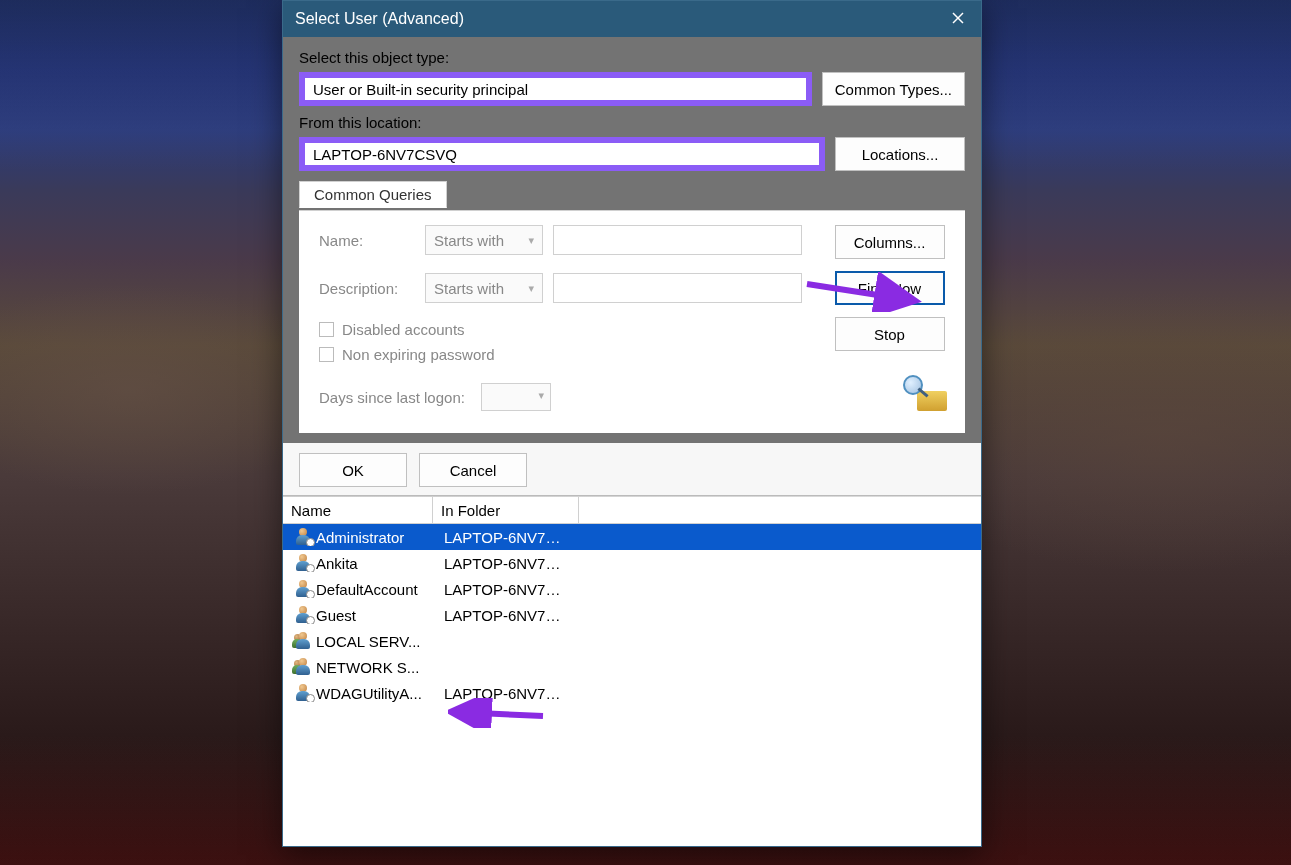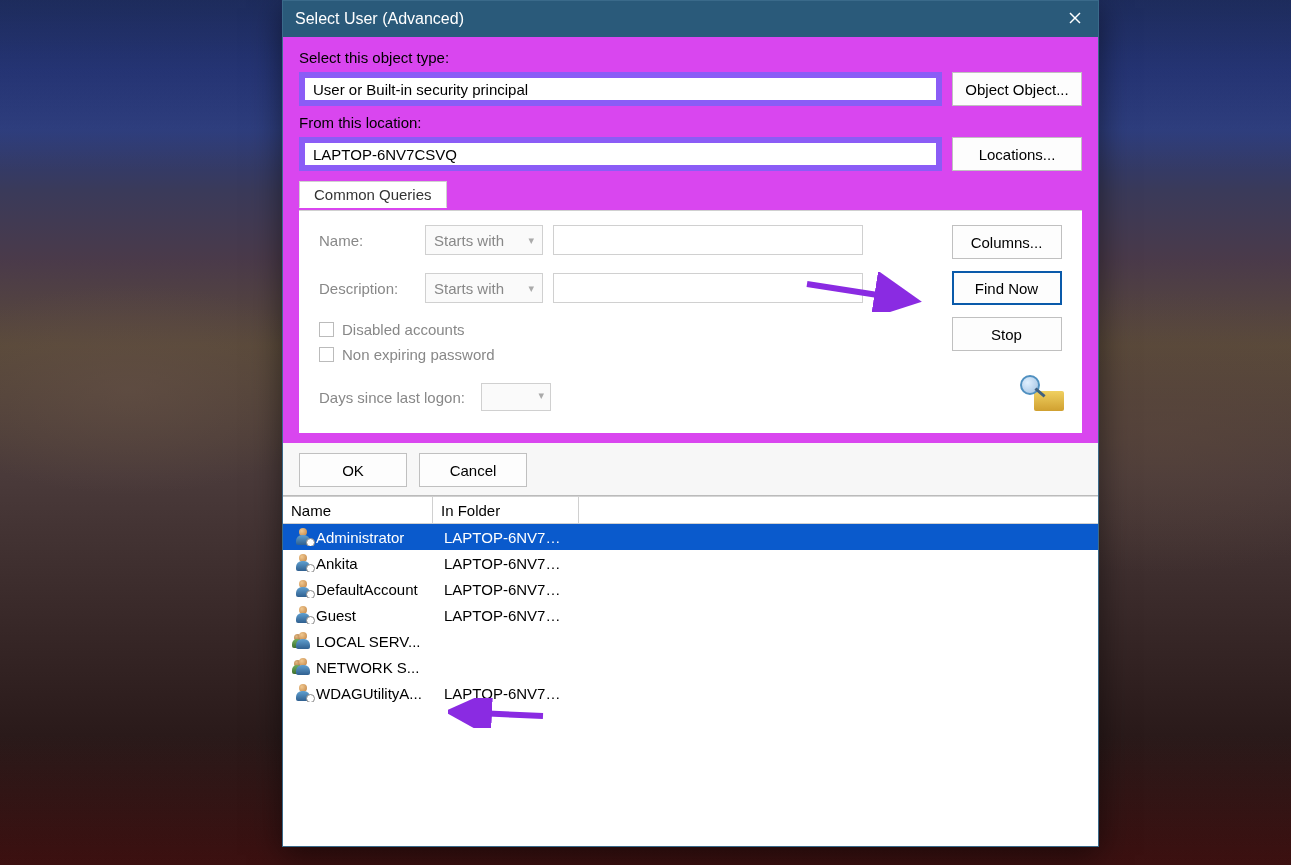--- a/index.html
+++ b/index.html
@@ -26,21 +26,21 @@
       radial-gradient(ellipse 400px 200px at 90% 50%, rgba(90,70,60,0.6), transparent 70%),
       radial-gradient(ellipse 500px 180px at 50% 80%, rgba(40,30,25,0.8), transparent 70%),
       linear-gradient(to bottom, rgba(200,200,255,0.1) 0%, transparent 20%),
       linear-gradient(to top, rgba(255,50,50,0.15) 0%, transparent 15%);
   }
 
   .dialog {
     position: absolute;
     left: 282px;
     top: 0;
-    width: 817px;
+    width: 700px;
     height: 847px;
     background: #ffffff;
     border: 1px solid #3a6a8a;
     box-shadow: 0 8px 30px rgba(0,0,0,0.5);
     display: flex;
     flex-direction: column;
   }
 
   .titlebar {
     background: #2a5a7a;
@@ -54,21 +54,21 @@
   .titlebar .spacer { flex: 1; }
   .close-btn {
     width: 46px; height: 36px;
     display: flex; align-items: center; justify-content: center;
     color: #fff;
     font-size: 16px;
     cursor: pointer;
   }
 
   .content-top {
-    background: #d946ef;
+    background: #737373;
     padding: 12px 16px 10px 16px;
   }
 
   .row-group { margin-bottom: 8px; }
   .row-label { color: #000; font-size: 15px; margin-bottom: 6px; display: block; }
   .row-flex { display: flex; gap: 10px; align-items: stretch; }
   .txtfield {
     flex: 1;
     background: #fff;
     border: 6px solid #8b5cf6;
@@ -338,21 +338,21 @@
   </div>
 
   <div class="content-top">
 
     <div class="row-group">
       <span class="row-label">Select this object type:</span>
       <div class="row-flex">
         <div class="txtfield">
           <span>User or Built-in security principal</span>
         </div>
-        <button class="btn">Object Object...</button>
+        <button class="btn">Common Types...</button>
       </div>
     </div>
 
     <div class="row-group">
       <span class="row-label">From this location:</span>
       <div class="row-flex">
         <div class="txtfield">
           <span>LAPTOP-6NV7CSVQ</span>
         </div>
         <button class="btn">Locations...</button>

